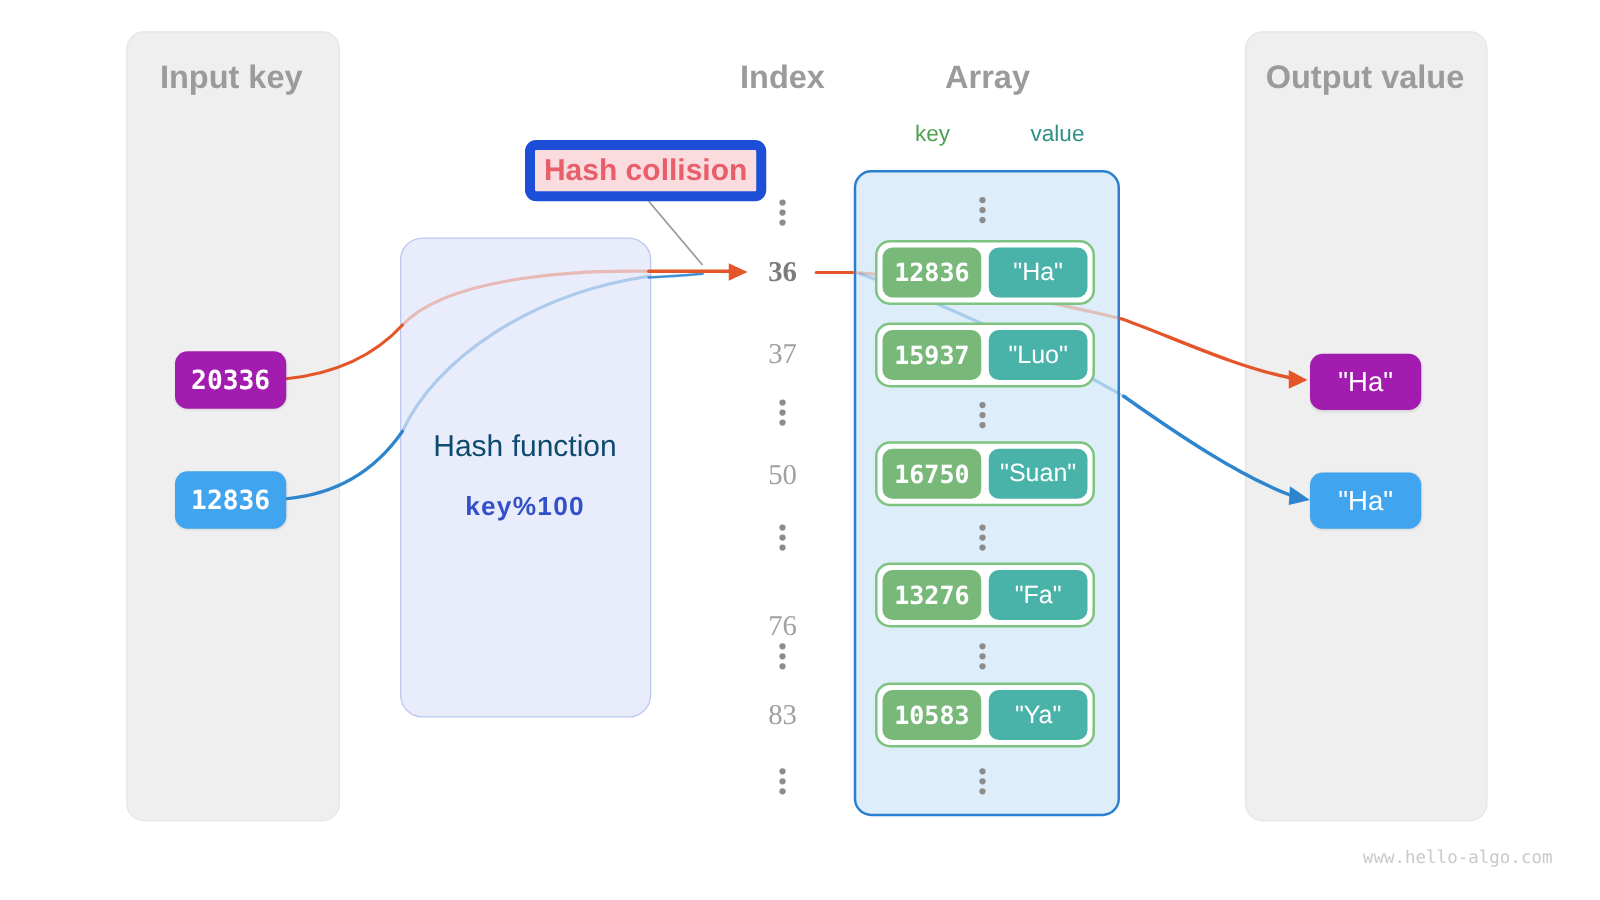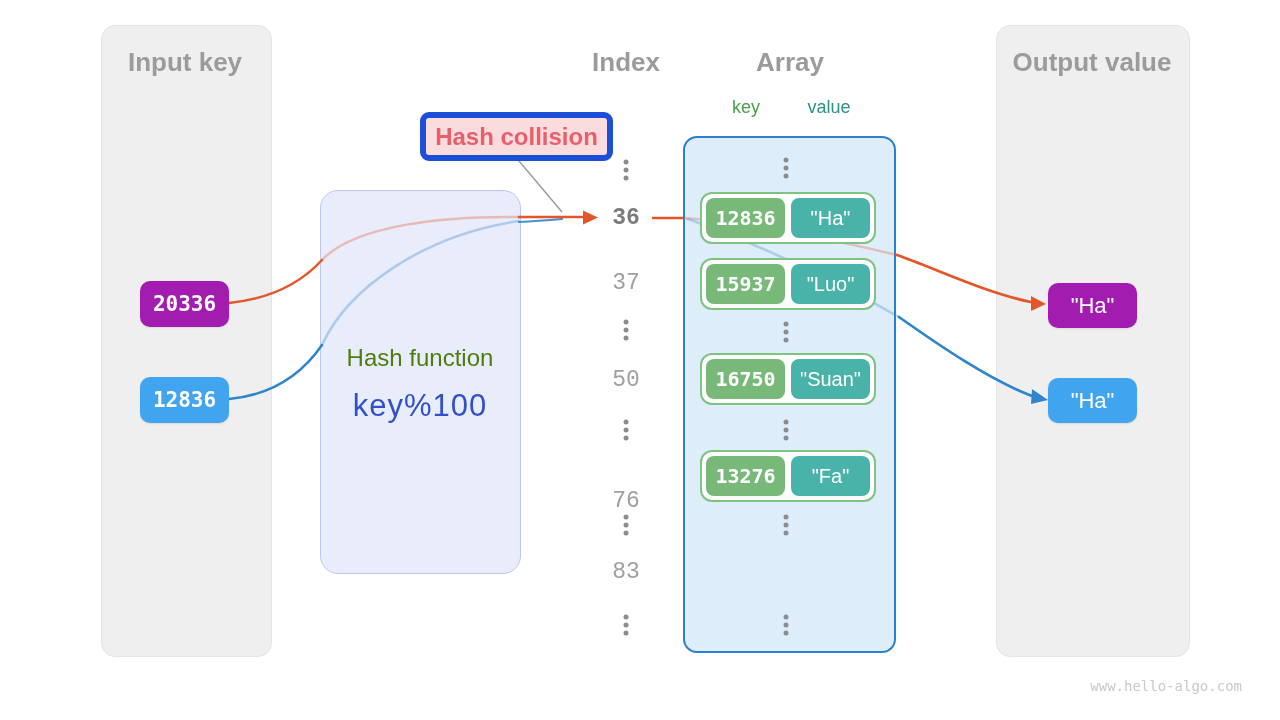--- a/index.html
+++ b/index.html
@@ -15,29 +15,29 @@
   .panel-title{
     position:absolute;transform:translate(-50%,-50%);
     font-size:26px;font-weight:bold;color:#9b9b9b;white-space:nowrap;z-index:3;
   }
   .hash-box{
     position:absolute;left:320px;top:190px;width:199px;height:382px;
     background:#e9ecfb;border:1.5px solid #bcc6f1;border-radius:18px;z-index:1;
   }
   .hash-line1{
     position:absolute;left:420px;top:358px;transform:translate(-50%,-50%);
-    font-size:24px;color:#4d7c0f;white-space:nowrap;z-index:3;
+    font-size:24px;color:#0c4a6e;white-space:nowrap;z-index:3;
   }
   .hash-line2{
     position:absolute;left:420px;top:406px;transform:translate(-50%,-50%);
-    font-size:31px;font-weight:normal;color:#3150c9;letter-spacing:1px;white-space:nowrap;z-index:3;
+    font-size:21px;font-weight:bold;color:#3150c9;letter-spacing:1px;white-space:nowrap;z-index:3;
   }
   .collision-badge{
     position:absolute;left:420px;top:112px;width:193px;height:49px;
-    background:#fadcde;border:6px solid #1d4ed8;border-radius:9px;
+    background:#fadcde;border:8px solid #1d4ed8;border-radius:9px;
     display:flex;align-items:center;justify-content:center;
     font-size:24px;font-weight:bold;color:#e85e6a;z-index:3;box-sizing:border-box;
   }
   
   .key-badge{
     position:absolute;width:89px;height:46px;border-radius:10px;
     display:flex;align-items:center;justify-content:center;
     font-family:"DejaVu Sans Mono",monospace;font-size:21px;font-weight:bold;color:#fff;
     box-shadow:0 1px 2px rgba(0,0,0,.10);z-index:3;
   }
@@ -45,21 +45,21 @@
   .badge-blue{background:#41a4ee;}
   
   .out-badge{
     position:absolute;left:1048px;width:89px;height:45px;border-radius:10px;
     display:flex;align-items:center;justify-content:center;
     font-size:22px;color:#fff;box-shadow:0 1px 2px rgba(0,0,0,.10);z-index:3;
   }
   
   .idx{
     position:absolute;left:626px;transform:translate(-50%,-50%);
-    font-family:Liberation Mono, monospace;font-size:23px;color:#a0a0a0;z-index:3;white-space:nowrap;
+    font-family:Liberation Serif, serif;font-size:23px;color:#a0a0a0;z-index:3;white-space:nowrap;
   }
   .idx.hl{color:#7b7b7b;font-weight:bold;}
   .sub-header{
     position:absolute;transform:translate(-50%,-50%);font-size:18px;z-index:3;white-space:nowrap;
   }
   
   .array-panel{
     position:absolute;left:683px;top:136px;width:213px;height:517px;
     background:#ddedf9;border:2.5px solid #2b7fd1;border-radius:14px;z-index:1;box-sizing:border-box;
   }
@@ -124,21 +124,21 @@
     <polygon points="1031,296 1046,304 1031,311" fill="#e4562a"></polygon>
     <path d="M 899 317 C 940 346 990 380 1032 396" stroke="#2e85cd" stroke-width="2.7" fill="none" stroke-linecap="round"></path>
     <polygon points="1032,389 1048,400 1031,404" fill="#2e85cd"></polygon>
   </svg>
 
   <div class="panel-title" style="left:185px;top:62px;">Input key</div>
   <div class="panel-title" style="left:1092px;top:62px;">Output value</div>
   <div class="panel-title" style="left:626px;top:62px;">Index</div>
   <div class="panel-title" style="left:790px;top:62px;">Array</div>
   <div class="sub-header" style="left:746px;top:107px;color:#4ba04f;">key</div>
-  <div class="sub-header" style="left:829px;top:107px;color:#2d9184;">value</div>
+  <div class="sub-header" style="left:846px;top:107px;color:#2d9184;">value</div>
 
   <div class="key-badge badge-orange" style="left:140px;top:281px;">20336</div>
   <div class="key-badge badge-blue" style="left:140px;top:377px;">12836</div>
 
   <div class="hash-line1">Hash function</div>
   <div class="hash-line2">key%100</div>
 
   <div class="collision-badge">Hash collision</div>
 
   <div class="dots" style="left:626px;top:170px;">
@@ -208,20 +208,24 @@
     <div class="pair-key">13276</div>
     <div class="pair-val">"Fa"</div>
   </div>
 
   <div class="dots" style="left:786px;top:525px;">
       <i></i>
       <i></i>
       <i></i>
     </div>
 
+  <div class="pair-row" style="top:546px;">
+    <div class="pair-key">10583</div>
+    <div class="pair-val">"Ya"</div>
+  </div>
 
   <div class="dots" style="left:786px;top:625px;">
       <i></i>
       <i></i>
       <i></i>
     </div>
 
   <div class="out-badge badge-orange" style="top:283px;">"Ha"</div>
   <div class="out-badge badge-blue" style="top:378px;">"Ha"</div>
 

